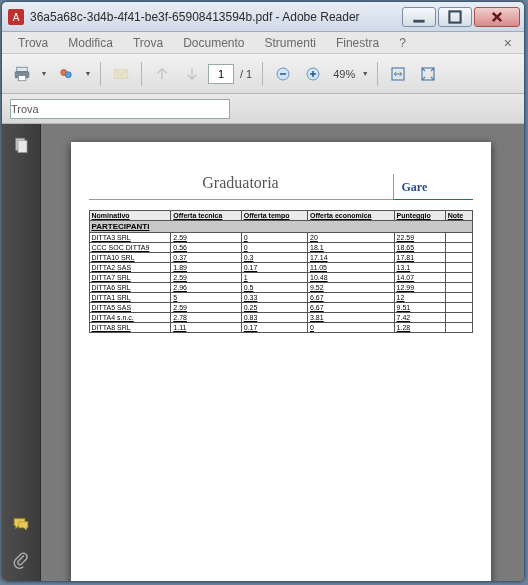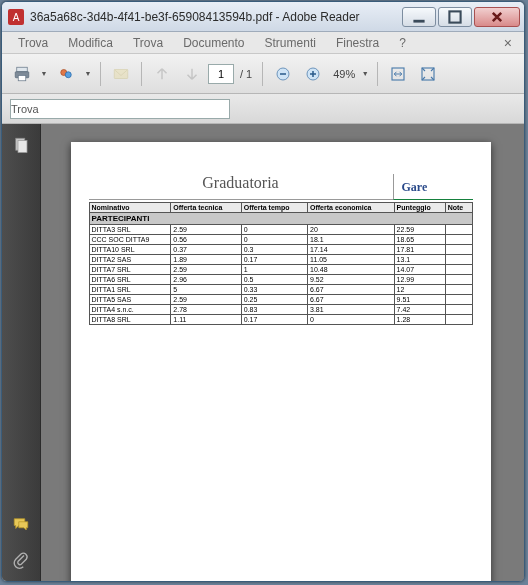--- a/index.html
+++ b/index.html
@@ -152,23 +152,24 @@
     font-size:12px;
     color:#2a4a8a;
     font-weight:bold;
     border-left:1px solid #999;
     border-bottom:1px solid #15803d;
     padding:6px 0 4px 8px;
     align-self:flex-end;
   }
   .ptable {
     width:100%;
-    margin-top:2px;
+    margin-top:10px;
     border-collapse:collapse;
     font-size:7px;
+    text-decoration:underline;
   }
   .ptable th, .ptable td {
     border:1px solid #555;
     padding:1px 2px;
     text-align:left;
     white-space:nowrap;
     overflow:hidden;
   }
   .ptable .section-th {
     background:#c8c8c8;

